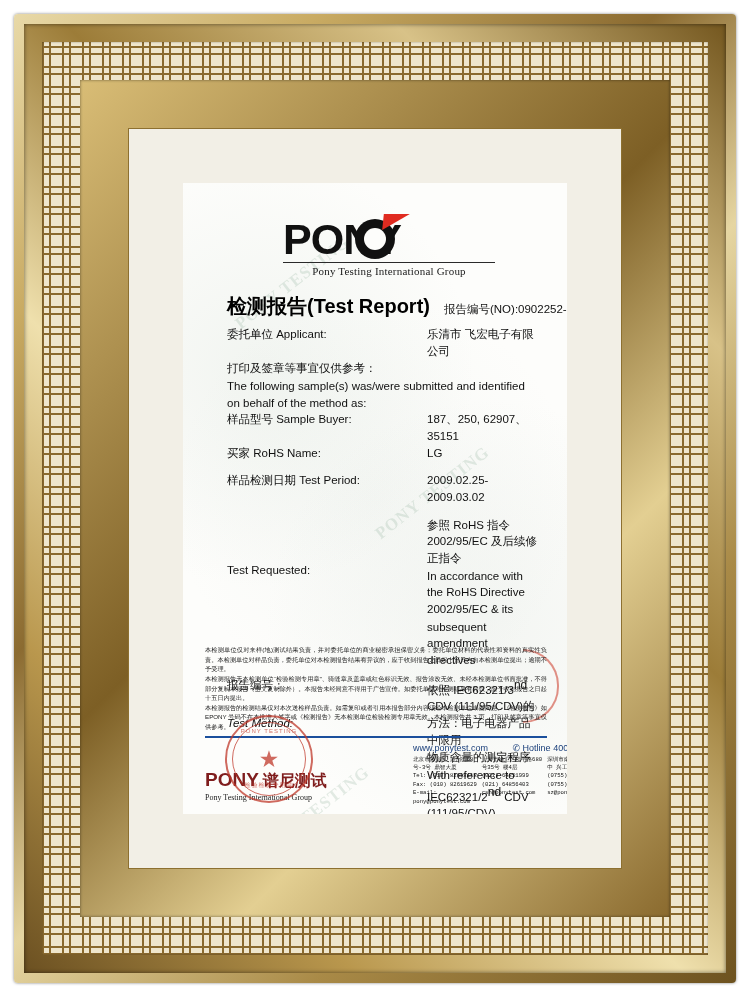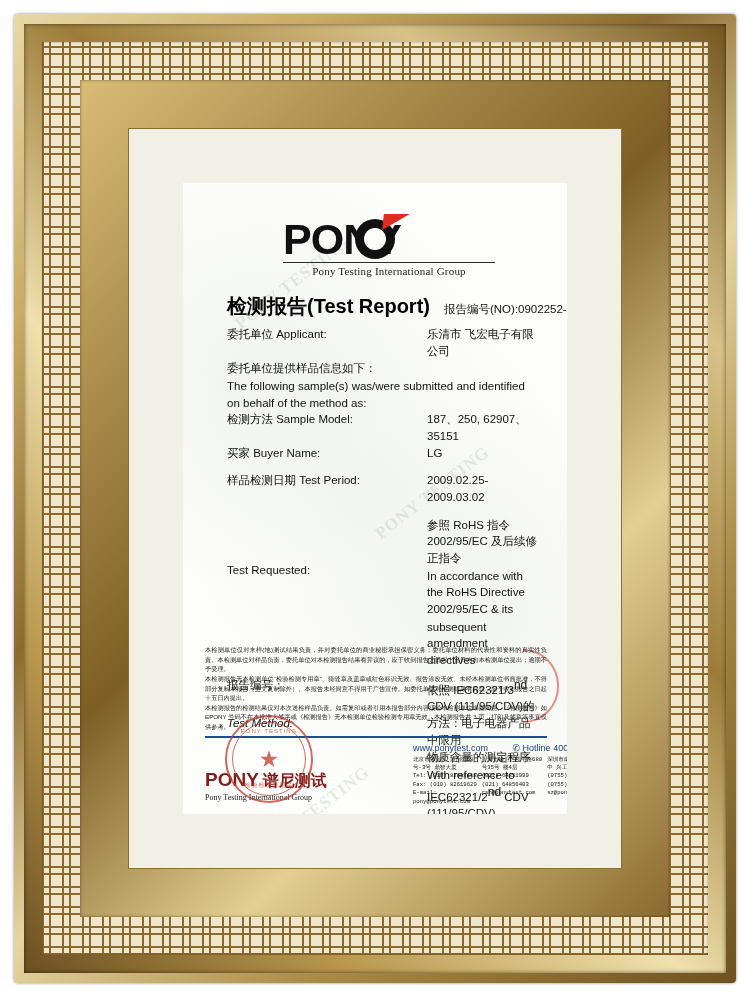--- a/index.html
+++ b/index.html
@@ -361,29 +361,29 @@
 
                 </div>
 
                 <div class="fields">
 
                   <div class="row">
                     <span class="lbl">委托单位 Applicant:</span>
                     <span class="val">乐清市 飞宏电子有限公司</span>
                   </div>
 
-                  <div class="full">委托单位提供样品信息如下：</div>
+                  <div class="full">打印及签章等事宜仅供参考：</div>
                   <div class="full">The following sample(s) was/were submitted and identified on behalf of the method as:</div>
 
                   <div class="row">
-                    <span class="lbl">检测方法 Sample Model:</span>
+                    <span class="lbl">样品型号 Sample Buyer:</span>
                     <span class="val">187、250, 62907、35151</span>
                   </div>
                   <div class="row">
-                    <span class="lbl">买家 Buyer Name:</span>
+                    <span class="lbl">买家 RoHS Name:</span>
                     <span class="val">LG</span>
                   </div>
 
                   <div class="gap-md"></div>
 
                   <div class="row">
                     <span class="lbl">样品检测日期 Test Period:</span>
                     <span class="val">2009.02.25- 2009.03.02</span>
                   </div>
 

